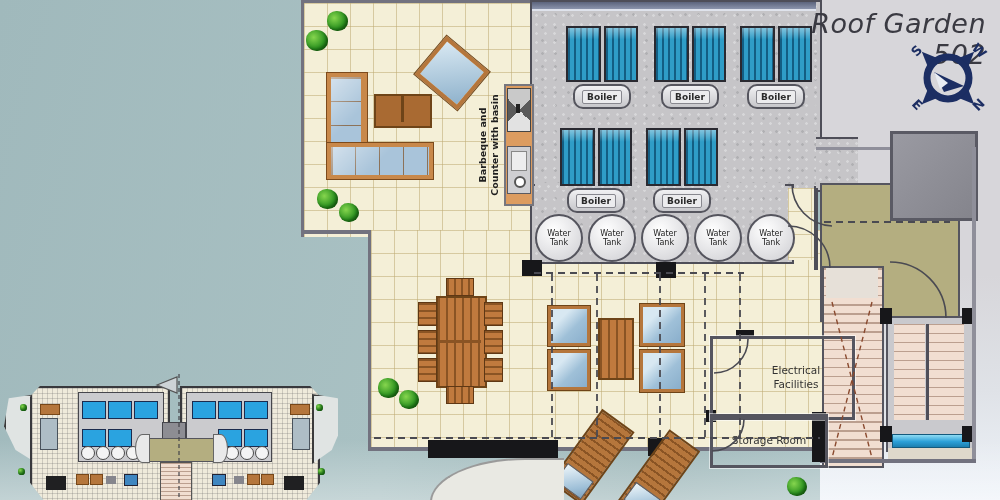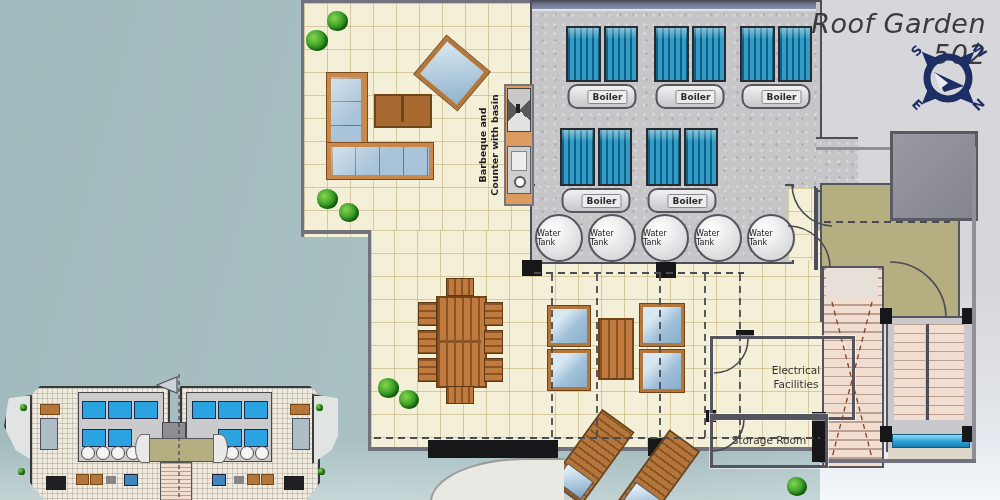--- a/index.html
+++ b/index.html
@@ -18,28 +18,28 @@
   .blk{background:#17171a;}
   .wood{background:#b5763c;border:1px solid #774718;}
   .treads{background-color:#f1ded1;
     background-image:repeating-linear-gradient(180deg,#bb9f8f 0 1.5px,transparent 1.5px 9px);}
   .pvp{display:flex;gap:3px;}
   .pv{flex:1;border:2px solid #2a2a31;
     background:linear-gradient(180deg,rgba(255,255,255,.40),rgba(255,255,255,0) 22%),
                repeating-linear-gradient(90deg,#135e83 0 2px,#2f9dc7 2px 6px);}
   .boiler{position:absolute;left:50%;bottom:-27px;transform:translateX(-50%);
     width:54px;height:21px;background:linear-gradient(180deg,#f1f1f3,#c7c7cb);
-    border:2px solid #55555e;border-radius:10px;display:flex;align-items:center;justify-content:center;padding-left:11px;}
+    border:2px solid #55555e;border-radius:10px;display:flex;align-items:center;justify-content:center;}
   .boiler>span{background:#ececee;border:1px solid #88888f;border-radius:2px;padding:0 4px;
     font-size:9px;font-weight:bold;line-height:12px;color:#2b2b2b;white-space:nowrap;}
   .tanks{display:flex;gap:5px;}
   .tank{width:44px;height:44px;border-radius:50%;
     background:radial-gradient(circle at 38% 32%,#ffffff,#dcdcdf 70%,#cfcfd3);
     border:2px solid #55555e;display:flex;align-items:center;justify-content:center;
-    text-align:left;font-size:8px;line-height:1.15;color:#222;}
+    text-align:center;font-size:8px;line-height:1.15;color:#222;}
   .room{border:3px solid #55555f;box-shadow:0 0 0 1px rgba(255,255,255,.55);
     display:flex;align-items:center;justify-content:center;}
   .rlabel{font-size:10.5px;line-height:1.3;color:#333;text-align:center;white-space:pre-line;}
   .dchair{background:repeating-linear-gradient(180deg,#8a5424 0 2px,#c07a3e 2px 7px);border:1px solid #5e3714;}
   .dchair2{background:repeating-linear-gradient(90deg,#8a5424 0 2px,#c07a3e 2px 7px);border:1px solid #5e3714;}
   .arm{border:3px solid #b5763c;outline:1px solid #6e4418;
     background:linear-gradient(135deg,#d8e8f2 0 28%,#9fc0d8 60%,#89aecb);}
   .ctable{background:repeating-linear-gradient(90deg,#8a5424 0 2px,#c07a3e 2px 8px);border:2px solid #6e4418;}
   .lounger{border:2px solid #6e4418;background:repeating-linear-gradient(0deg,#8a5424 0 2px,#b5763c 2px 7px);}
   .pillow{position:absolute;left:2px;right:2px;bottom:2px;height:20px;

